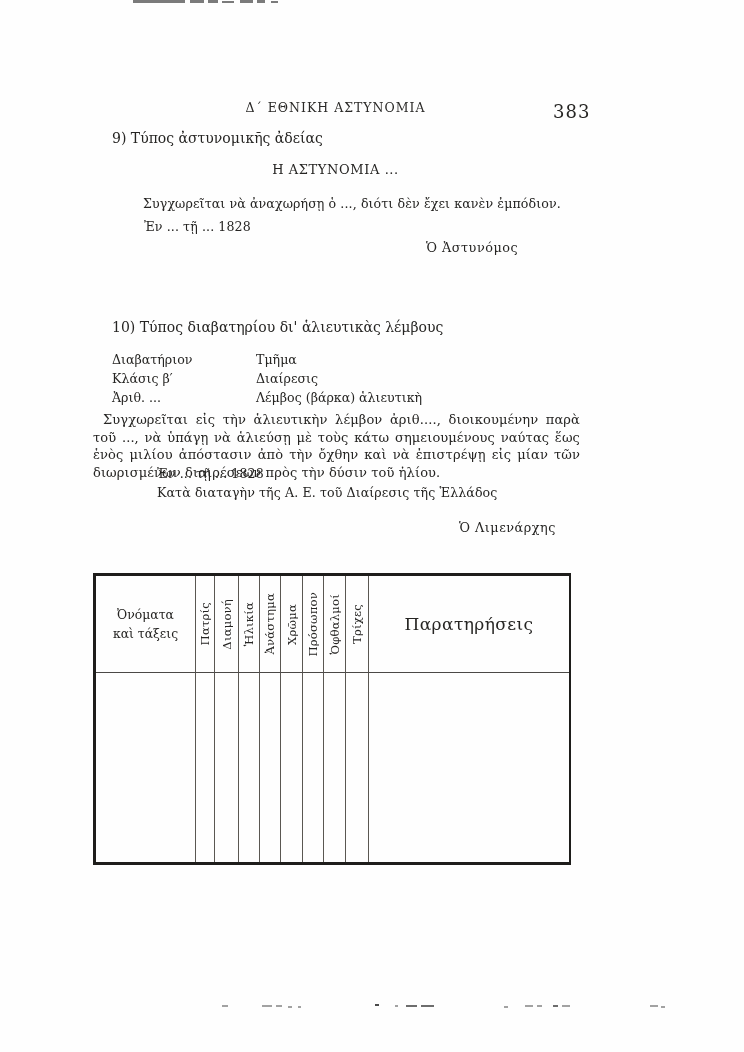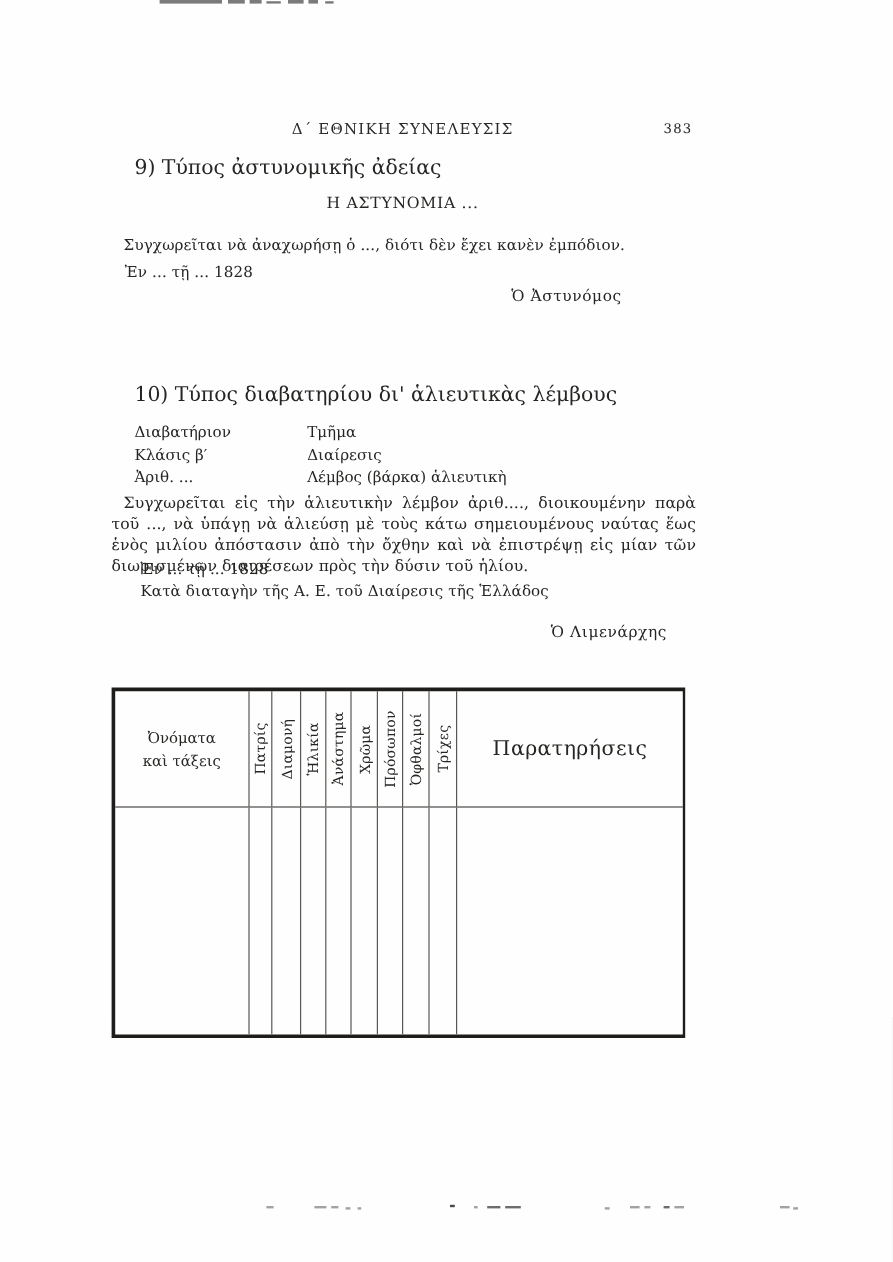--- a/index.html
+++ b/index.html
@@ -12,24 +12,24 @@
     font-family:"DejaVu Serif","Liberation Serif",serif;
     color:#262523;
     overflow:hidden;
   }
   .abs { position:absolute; }
   .running-head {
     left:93px; top:100px; width:485px;
     text-align:center; font-size:12.5px; letter-spacing:1px;
     color:#2b2a28;
   }
-  .page-number { left:553px; top:101px; font-size:11px; letter-spacing:1px; }
-  .sec-heading { font-size:17px; }
+  .page-number { left:553px; top:101px; font-size:18px; letter-spacing:1px; }
+  .sec-heading { font-size:14px; }
   .form-title { left:93px; top:162px; width:485px; text-align:center; font-size:13px; letter-spacing:0.6px; }
-  .body-line { font-size:12.6px; letter-spacing:0.1px; }
+  .body-line { font-size:12.6px; letter-spacing:0.1px;margin-left:40px; }
   .sig { font-size:12.8px; letter-spacing:0.5px; }
   .pair-row { position:absolute; left:112px; width:420px; font-size:12.6px; }
   .pair-label { display:inline-block; width:144px; }
   .pair-value { display:inline-block; }
   .para {
     left:93px; top:411px; width:487px;
     font-size:13px; line-height:17.5px; text-align:justify;
     text-indent:10px; letter-spacing:0.1px;
   }
   .tbl-caption { left:93px; top:549px; width:485px; text-align:center; font-size:12.8px; }
@@ -40,21 +40,21 @@
     border:2px solid #1e1d1b; border-left-width:3px; border-top-width:3px; border-bottom-width:3px;
     display:flex; flex-direction:column;
     background:#fefefe;
   }
   .tbl-row { display:flex; width:100%; }
   .tbl-head { height:97px; }
   .tbl-bodyrow { flex:1; }
   .cell { border-right:1px solid #5a5752; height:100%; }
   .cell:last-child { border-right:none; }
   .tbl-head .cell { border-bottom:1px solid #4b4946; display:flex; align-items:center; justify-content:center; }
-  .c0 { width:112px; }
+  .c0 { width:100px; }
   .c1 { width:19px; } .c2 { width:24px; } .c3 { width:21px; } .c4 { width:21px; }
   .c5 { width:22px; } .c6 { width:21px; } .c7 { width:22px; } .c8 { width:23px; }
   .c9 { flex:1; }
   .name-head { flex-direction:column; font-size:12.4px; line-height:19px; text-align:center; }
   .rot { writing-mode:vertical-rl; transform:rotate(180deg); font-size:11.6px; white-space:nowrap; letter-spacing:0.2px; }
   .remarks-head { font-size:17px; letter-spacing:0.4px; }
 
   
   .smudge { position:absolute; background:#7b7b7b; }
   .speck { position:absolute; background:#a2a2a2; height:2px; }
@@ -67,21 +67,21 @@
   <div>
     <div class="smudge" style="left:133px;top:0;width:52px;height:3px;"></div>
     <div class="smudge" style="left:190px;top:0;width:14px;height:3px;"></div>
     <div class="smudge" style="left:208px;top:0;width:10px;height:3px;"></div>
     <div class="smudge" style="left:222px;top:1px;width:12px;height:2px;"></div>
     <div class="smudge" style="left:240px;top:0;width:13px;height:3px;"></div>
     <div class="smudge" style="left:257px;top:0;width:8px;height:3px;"></div>
     <div class="smudge" style="left:271px;top:1px;width:7px;height:2px;"></div>
   </div>
 
-  <div class="abs running-head">Δ΄ ΕΘΝΙΚΗ ΣΥΝΕΛΕΥΣΙΣ</div>
+  <div class="abs running-head">Δ΄ ΕΘΝΙΚΗ ΑΣΤΥΝΟΜΙΑ</div>
   <div class="abs page-number">383</div>
 
   <div class="abs sec-heading" style="left:112px;top:130px;">9) Τύπος ἀστυνομικῆς ἀδείας</div>
   <div class="abs form-title">Η ΑΣΤΥΝΟΜΙΑ ...</div>
   <div class="abs body-line" style="left:103px;top:196px;">Συγχωρεῖται νὰ ἀναχωρήσῃ ὁ ..., διότι δὲν ἔχει κανὲν ἐμπόδιον.</div>
   <div class="abs body-line" style="left:104px;top:219px;">Ἐν ... τῇ ... 1828</div>
   <div class="abs sig" style="left:426px;top:240px;">Ὁ Ἀστυνόμος</div>
 
   <div class="abs sec-heading" style="left:112px;top:319px;">10) Τύπος διαβατηρίου δι' ἁλιευτικὰς λέμβους</div>
 

